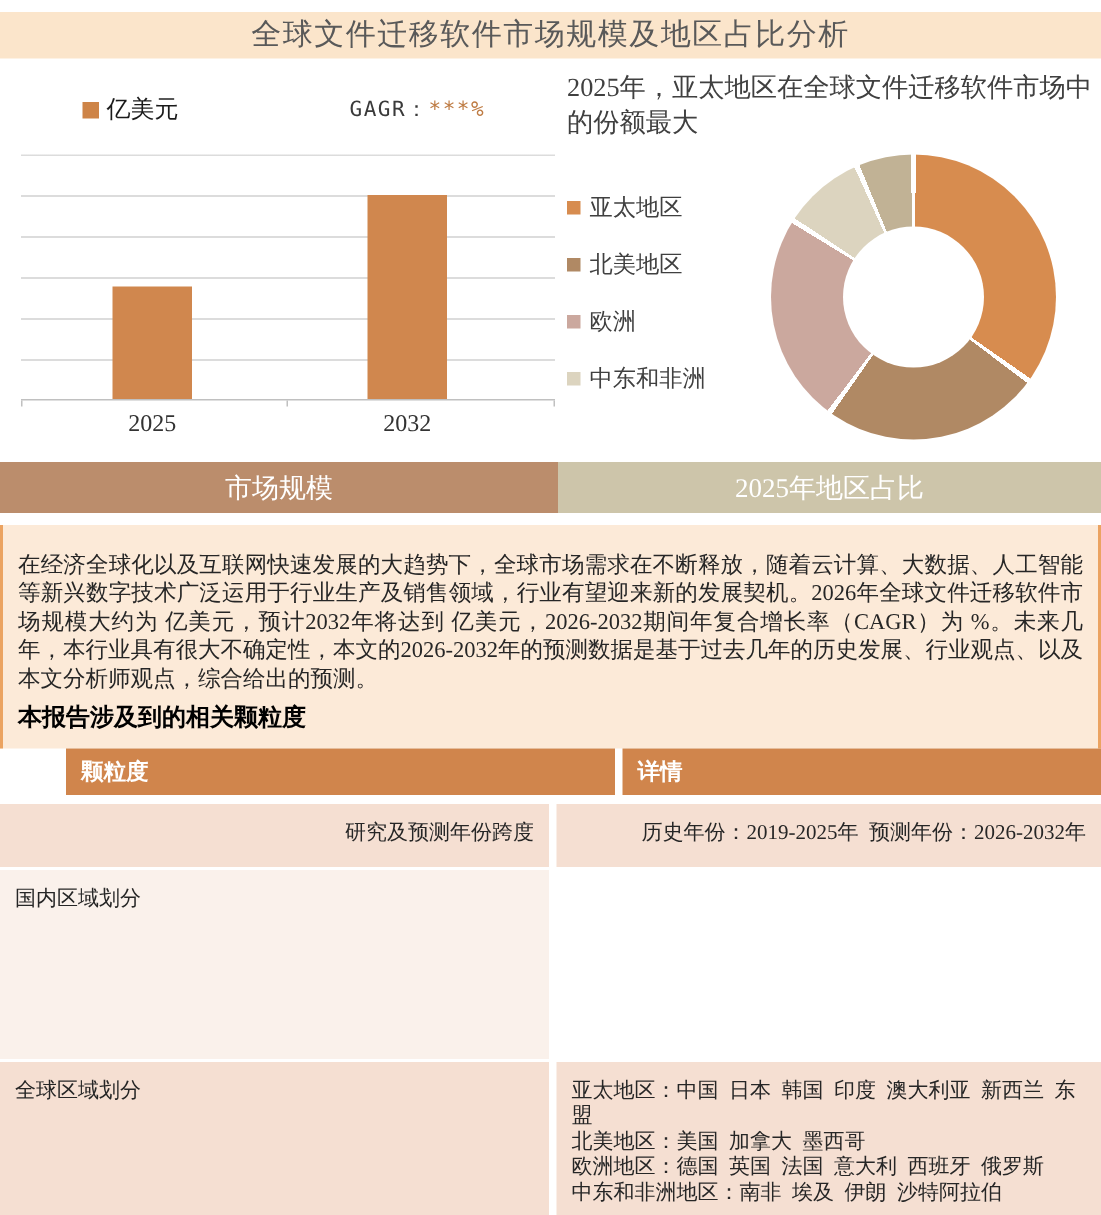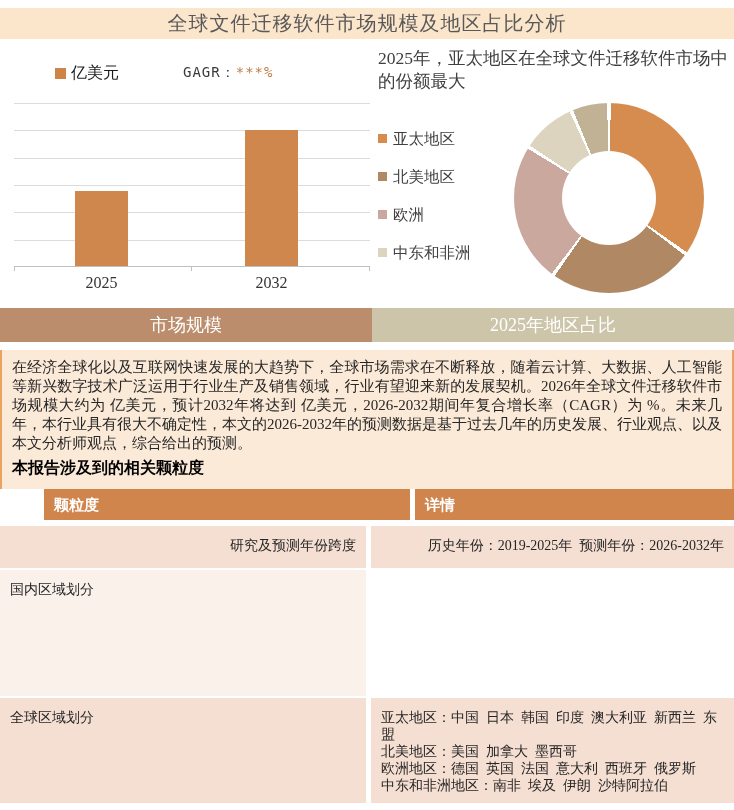--- a/index.html
+++ b/index.html
@@ -9,21 +9,21 @@
   
   .title-band { margin-top:8px; height:31px; line-height:31px; text-align:center;
                 font-size:20px; color:#595959; letter-spacing:1px; }
 
   
   .charts-row { height:267px; display:flex; }
   .bar-panel  { width:372px; }
   .bar-legend-row { margin:24px 0 0 55px; display:flex; align-items:center; height:20px; }
   .swatch { width:11px; height:11px; display:inline-block; }
   .bar-legend-label { font-size:16px; color:#1a1a1a; margin-left:5px; }
-  .gagr { margin-left:64px; font-family:"DejaVu Sans Mono","Liberation Mono",monospace;
+  .gagr { margin-left:114px; font-family:"DejaVu Sans Mono","Liberation Mono",monospace;
           font-size:14px; color:#3a3a3a; letter-spacing:1px; }
   .gagr-val { color:#be7b43; }
   .plot { position:relative; margin:20px 0 0 14px; width:356px; height:164px;
           border-bottom:1px solid #c0c0c0;
           background-image:repeating-linear-gradient(to bottom,#dcdcdc,#dcdcdc 1px,transparent 1px,transparent 27.33px); }
   .bar { position:absolute; bottom:0; width:53px; }
   .bar-0 { left:61px; } .bar-1 { left:231px; }
   .tick { position:absolute; bottom:-5px; width:1px; height:4px; background:#c0c0c0; }
   .tick-l { left:0; } .tick-c { left:177px; } .tick-r { right:0; }
   .x-labels { position:relative; margin-left:14px; height:26px; }
@@ -42,21 +42,21 @@
   .donut-hole { position:absolute; left:50%; top:50%; width:94px; height:94px;
                 margin:-47px 0 0 -47px; border-radius:50%; background:#fff; }
 
   
   .tab-bar { display:flex; height:34px; margin-top:2px; }
   .tab { line-height:34px; text-align:center; font-size:18px; color:#ffffff; cursor:pointer; }
   .tab-market { width:372px; }
   .tab-region { flex:1;text-align:center; }
 
   
-  .intro { margin-top:8px; padding:8px 10px 4px; border-left:2px solid #8b5cf6;
+  .intro { margin-top:8px; padding:18px 10px 4px; border-left:2px solid #8b5cf6;
            border-right:2px solid #eba361; }
   .intro-text { font-size:15px; line-height:19px; color:#262626; text-align:justify; }
   .table-title { text-align:left; font-weight:bold; font-size:16px; color:#000;
                  margin:5px 0 6px; font-family:"Liberation Sans","DejaVu Sans",sans-serif; }
 
   
   .gtable { font-size:14px; color:#262626; }
   .g-head, .g-row { display:grid; grid-template-columns:366px 1fr; column-gap:5px; }
   .g-head { margin-bottom:6px;padding-left:44px; }
   .g-row  { margin-bottom:2px; }

